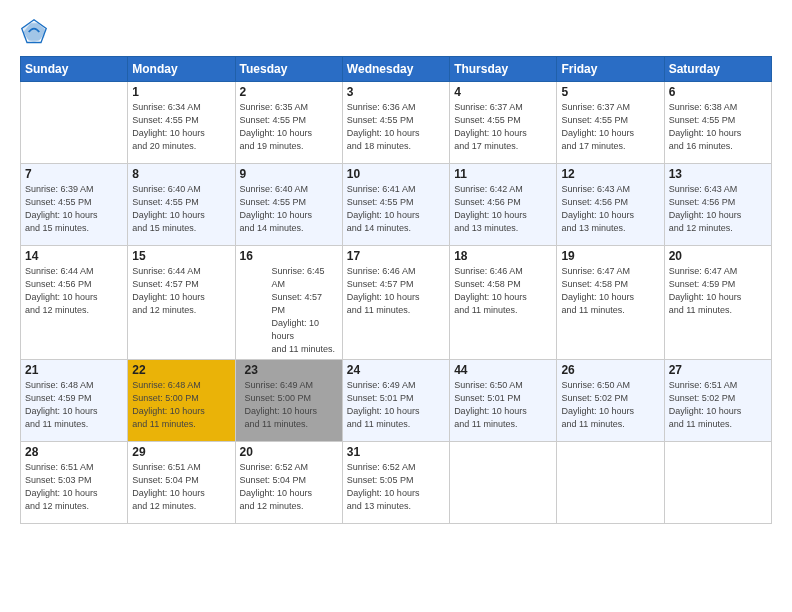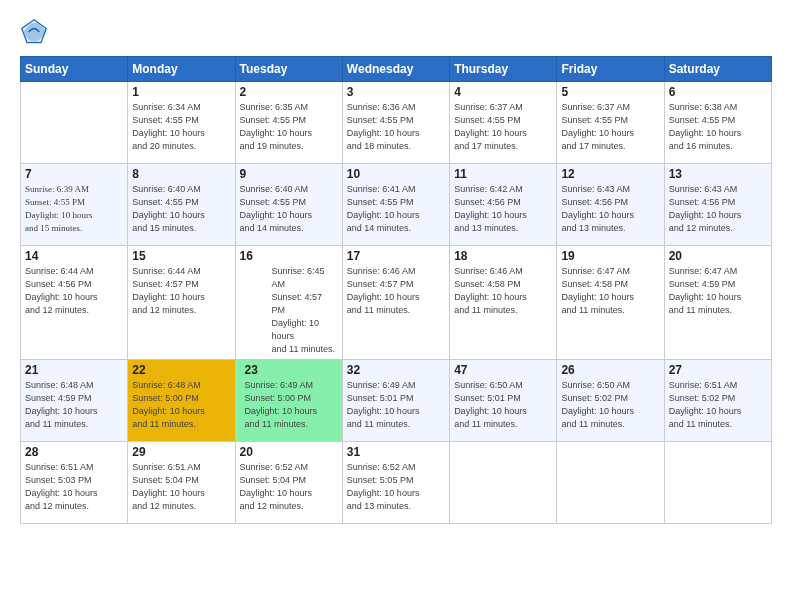--- a/index.html
+++ b/index.html
@@ -181,21 +181,21 @@
             <span class="day-num">6</span>
             <div class="day-info" style="white-space: pre-line;">Sunrise: 6:38 AM
 Sunset: 4:55 PM
 Daylight: 10 hours
 and 16 minutes.</div>
           </td>
         </tr>
         <tr>
           <td style="background: rgb(240, 245, 255);">
             <span class="day-num">7</span>
-            <div class="day-info" style="white-space: pre-line; font-family: Liberation Serif, serif;">Sunrise: 6:39 AM
+            <div class="day-info" style="white-space: pre-line;">Sunrise: 6:39 AM
 Sunset: 4:55 PM
 Daylight: 10 hours
 and 15 minutes.</div>
           </td>
           <td style="background: rgb(240, 245, 255);">
             <span class="day-num">8</span>
             <div class="day-info" style="white-space: pre-line;">Sunrise: 6:40 AM
 Sunset: 4:55 PM
 Daylight: 10 hours
 and 15 minutes.</div>
@@ -295,36 +295,36 @@
 Daylight: 10 hours
 and 11 minutes.</div>
           </td>
           <td style="background: #eab308;">
             <span class="day-num">22</span>
             <div class="day-info" style="white-space: pre-line;">Sunrise: 6:48 AM
 Sunset: 5:00 PM
 Daylight: 10 hours
 and 11 minutes.</div>
           </td>
-          <td style="background: #86efac; padding-left: 9px;">
+          <td style="background: #a3a3a3; padding-left: 9px;">
             <span class="day-num">23</span>
             <div class="day-info" style="white-space: pre-line;">Sunrise: 6:49 AM
 Sunset: 5:00 PM
 Daylight: 10 hours
 and 11 minutes.</div>
           </td>
           <td style="background: rgb(240, 245, 255);">
-            <span class="day-num">32</span>
+            <span class="day-num">24</span>
             <div class="day-info" style="white-space: pre-line;">Sunrise: 6:49 AM
 Sunset: 5:01 PM
 Daylight: 10 hours
 and 11 minutes.</div>
           </td>
           <td style="background: rgb(240, 245, 255);">
-            <span class="day-num">47</span>
+            <span class="day-num">44</span>
             <div class="day-info" style="white-space: pre-line;">Sunrise: 6:50 AM
 Sunset: 5:01 PM
 Daylight: 10 hours
 and 11 minutes.</div>
           </td>
           <td style="background: rgb(240, 245, 255);">
             <span class="day-num">26</span>
             <div class="day-info" style="white-space: pre-line;">Sunrise: 6:50 AM
 Sunset: 5:02 PM
 Daylight: 10 hours

